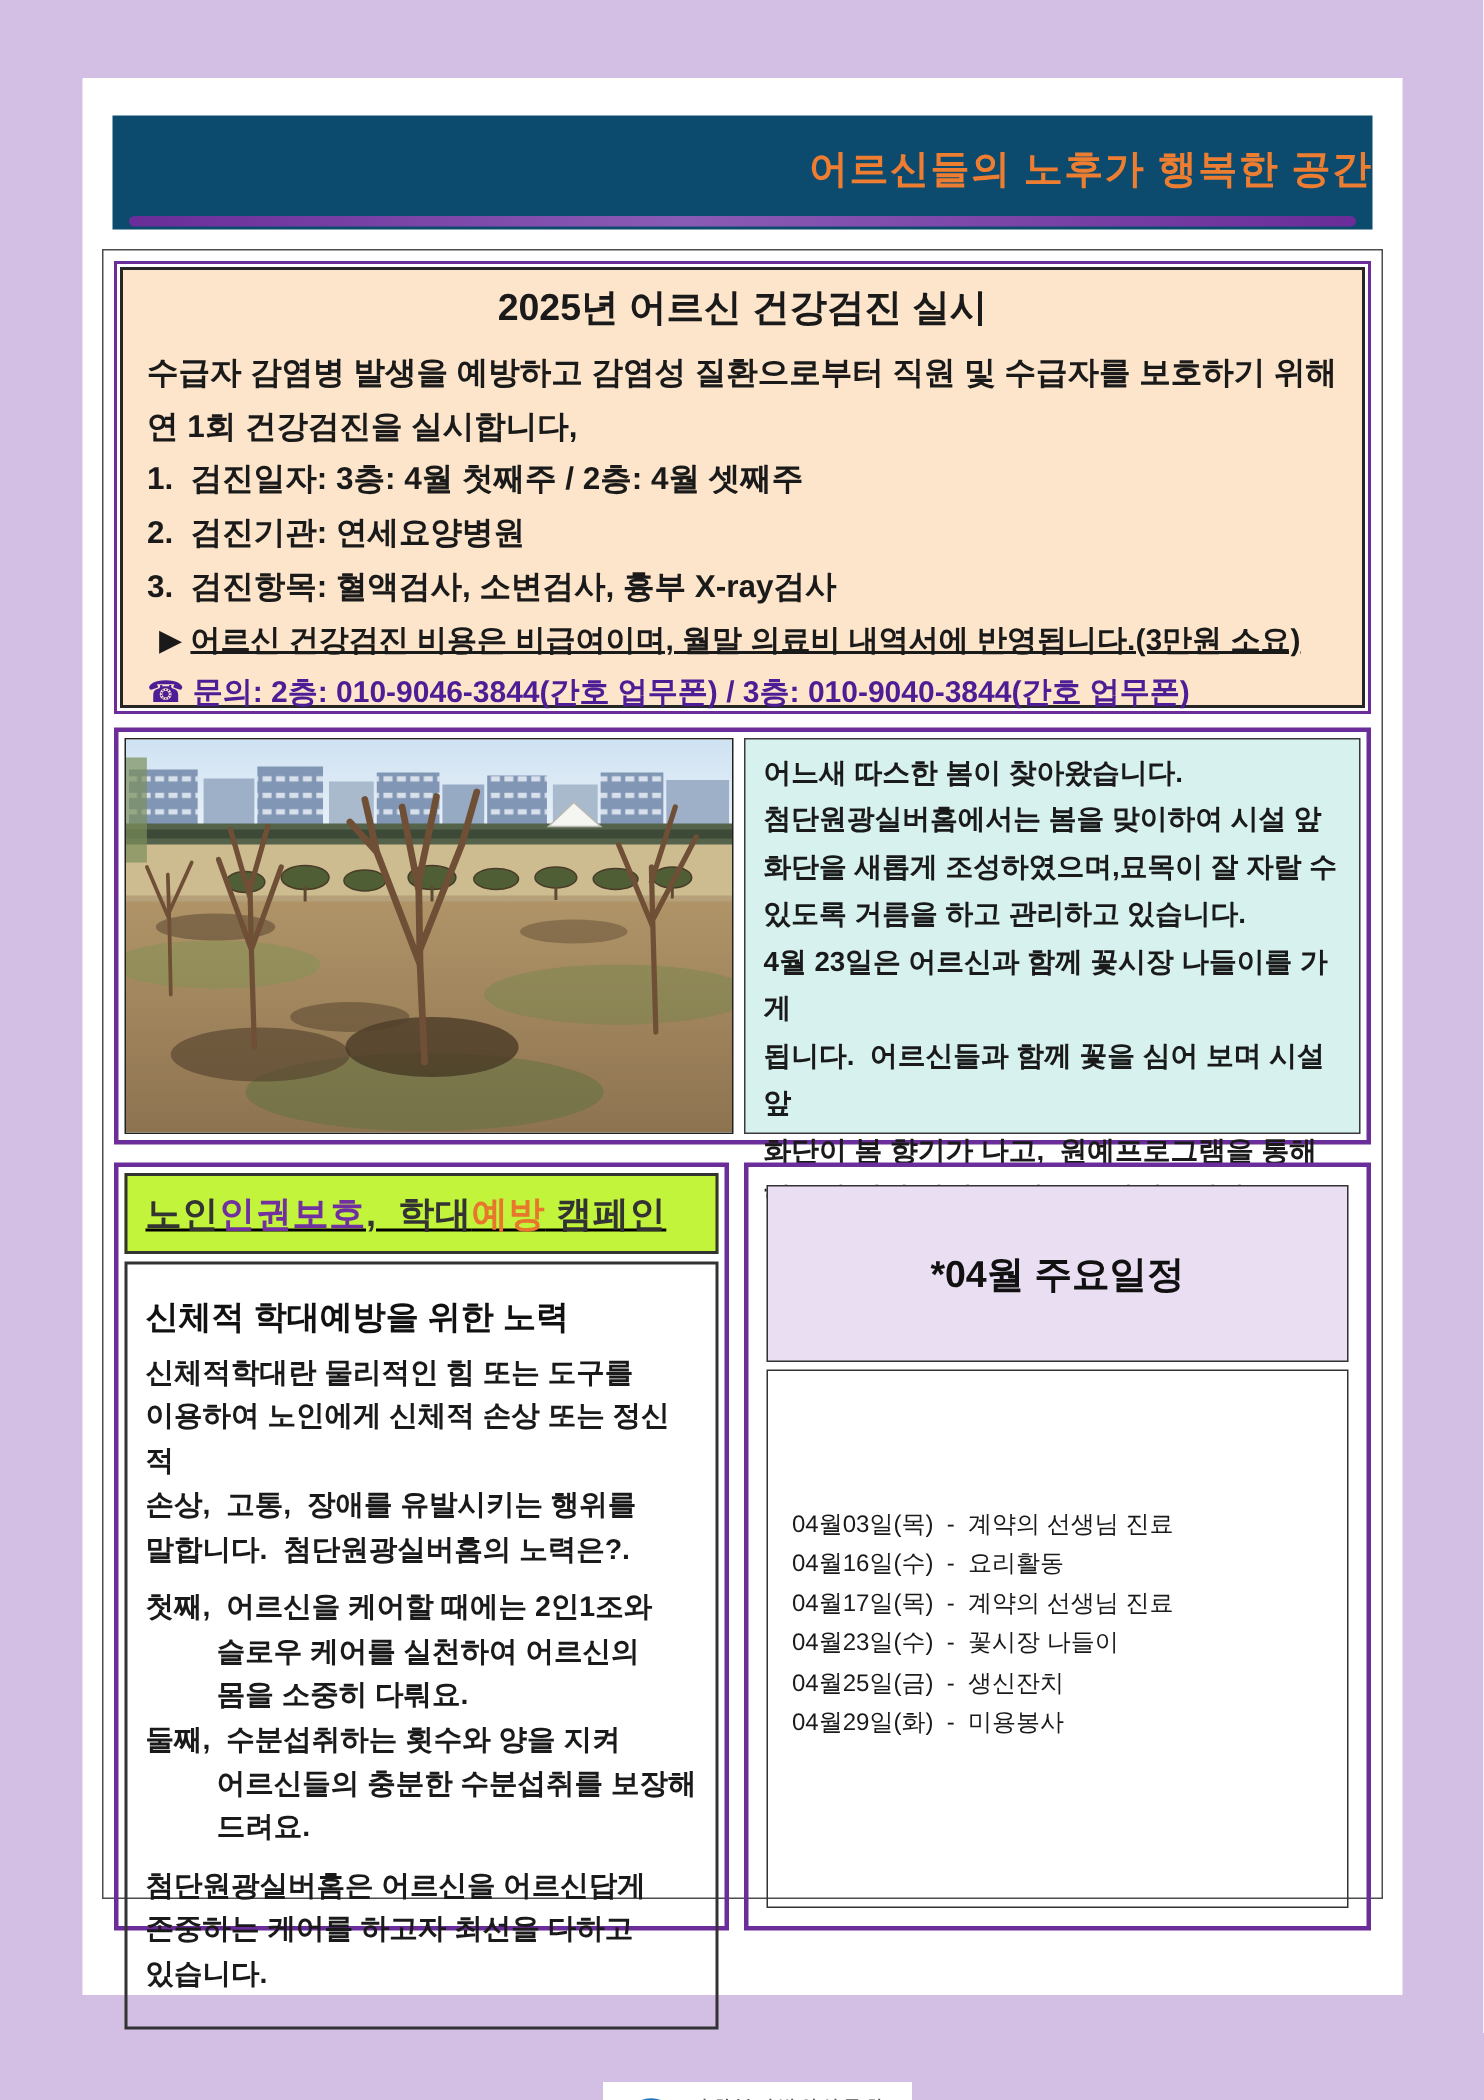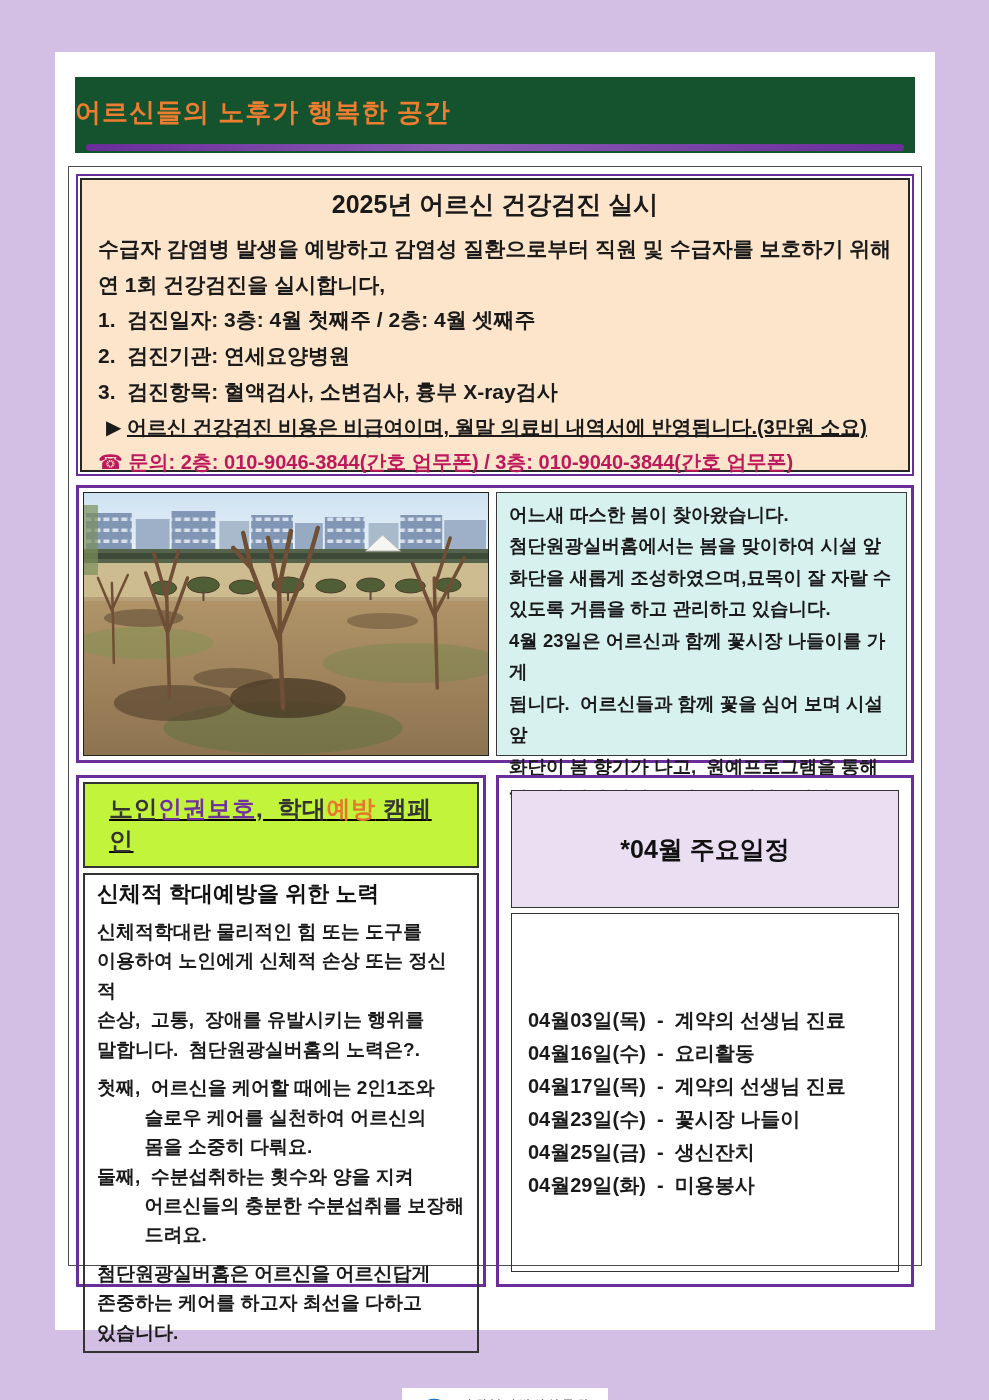--- a/index.html
+++ b/index.html
@@ -1,58 +1,58 @@
 <!DOCTYPE html>
 <html><head>
 <meta charset="utf-8">
 <style>
   html,body{margin:0;padding:0;}
   body{font-family:"Liberation Sans","DejaVu Sans",sans-serif;}
   .canvas{position:relative;width:989px;height:1400px;background:#D3BEE4;overflow:hidden;}
   .page{position:absolute;left:55px;top:52px;width:880px;height:1278px;background:#ffffff;}
 
   
-  .header-band{margin:25px 20px 0 20px;height:76px;background:#14532d;text-align:left;}
+  .header-band{margin:25px 20px 0 20px;height:76px;background:#0c4a6e;text-align:right;}
   .header-title{padding-top:18px;font-size:26px;font-weight:700;color:#ED7D31;letter-spacing:1px;}
   .header-rule{margin:14px auto 0 auto;width:818px;height:7px;border-radius:4px;
     background:linear-gradient(90deg,#6a2d99,#8a5bb5 45%,#6a2d99);}
 
   
   .container{margin:13px;border:1px solid #4d4d4d;padding:7px;height:1100px;box-sizing:border-box;}
 
   
   .sec1{border:2px solid #6a2d99;padding:2px;height:302px;box-sizing:border-box;margin-bottom:9px;}
   .peach{background:#FCE5CA;border:2px solid #262626;height:100%;box-sizing:border-box;padding:6px 16px 0 16px;}
   .peach-title{text-align:center;font-size:25px;font-weight:700;color:#1a1a1a;margin:2px 0 10px 0;}
   .peach-line{font-size:21px;font-weight:700;color:#1a1a1a;line-height:1.7;white-space:pre-wrap;}
   .peach-note{font-size:20px;font-weight:700;color:#1a1a1a;line-height:1.8;padding-left:8px;}
   .peach-note .underlined{text-decoration:underline;}
-  .peach-contact{font-size:20px;font-weight:700;color:#be185d;line-height:1.7;}
+  .peach-contact{font-size:20px;font-weight:700;color:#4c1d95;line-height:1.7;}
 
   
   .sec2{border:3px solid #6a2d99;padding:4px;height:278px;box-sizing:border-box;display:flex;gap:7px;margin-bottom:12px;}
   .photo-frame{width:406px;border:1px solid #222;box-sizing:border-box;flex:none;}
   .photo-frame svg{display:block;width:100%;height:100%;}
   .cyan{flex:1;background:#D7F2EE;border:1px solid #3a3a3a;box-sizing:border-box;padding:6px 12px;}
   .cyan-line{font-size:18.5px;font-weight:700;color:#1a1a1a;line-height:1.7;white-space:pre-wrap;}
 
   
   .sec3{display:flex;gap:10px;height:512px;}
   .col-left{width:410px;flex:none;border:3px solid #6a2d99;padding:4px;box-sizing:border-box;display:flex;flex-direction:column;gap:5px;}
-  .lime{background:#C3F43C;border:2px solid #333;padding:9px 24px;box-sizing:border-box;}
+  .lime{background:#C3F43C;border:2px solid #333;padding:9px 12px;box-sizing:border-box;}
   .lime-title{font-size:24px;font-weight:700;text-decoration:underline;letter-spacing:0.5px;white-space:pre-wrap;}
-  .left-body{border:2px solid #333;flex:1;box-sizing:border-box;padding:4px 12px;}
+  .left-body{border:2px solid #333;flex:1;box-sizing:border-box;padding:20px 12px;}
   .left-sub{font-size:22px;font-weight:700;color:#111;margin-bottom:8px;}
   .body-line{font-size:19px;font-weight:700;color:#1a1a1a;line-height:1.55;white-space:pre-wrap;}
   .gap8{height:9px;}
   .col-right{flex:1;border:3px solid #6a2d99;padding:12px;box-sizing:border-box;display:flex;flex-direction:column;gap:5px;}
   .sched-header{background:#EADEF2;border:1px solid #333;height:118px;box-sizing:border-box;
     display:flex;align-items:center;justify-content:center;font-size:25px;font-weight:700;color:#111;}
   .sched-body{border:1px solid #333;flex:1;box-sizing:border-box;padding:90px 10px 0 16px;}
-  .sched-item{font-size:20px;font-weight:700;color:#1a1a1a;line-height:1.65;white-space:pre-wrap;}
+  .sched-item{font-size:16px;font-weight:400;color:#1a1a1a;line-height:1.65;white-space:pre-wrap;}
 
   
   .footer-logo{position:absolute;left:402px;top:1388px;width:206px;height:57px;background:#ffffff;
     display:flex;align-items:center;justify-content:center;gap:2px;}
   .logo-text{display:flex;flex-direction:column;align-items:flex-start;}
   .org-small{font-size:11.5px;font-weight:700;color:#555;letter-spacing:3px;}
   .org-name{font-size:17px;font-weight:700;color:#000;letter-spacing:2.5px;margin-top:1px;}
 </style>
 </head>
 <body>

